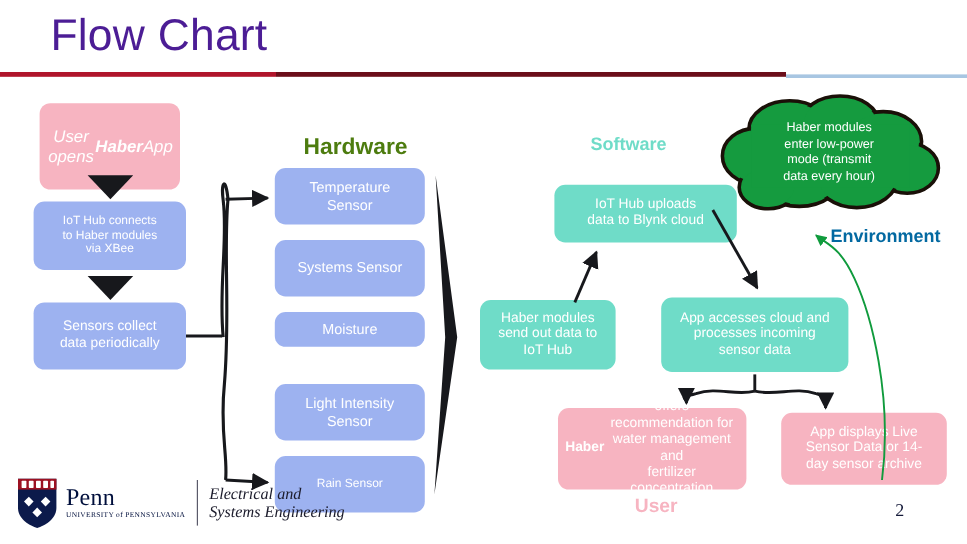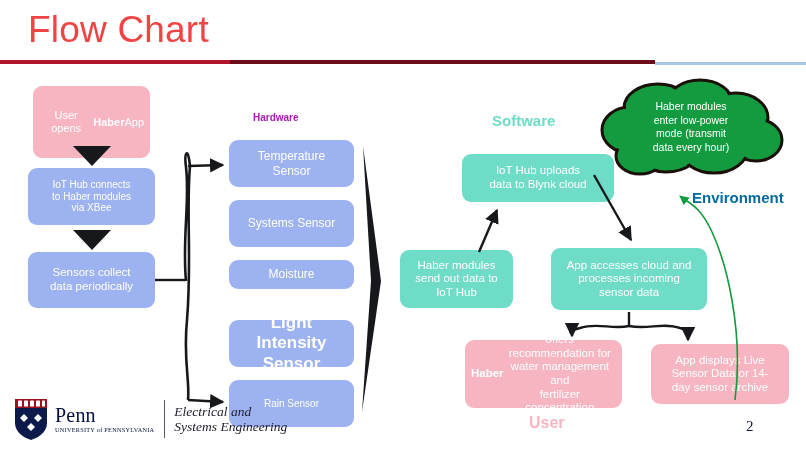--- a/index.html
+++ b/index.html
@@ -12,25 +12,25 @@
     width: 806px;
     height: 453px;
     background: #ffffff;
     overflow: hidden;
     font-family: "Liberation Sans", sans-serif;
   }
 
   
   #title {
     position: absolute;
-    left: 28px;
+    left: 42px;
     top: 9px;
     font-size: 37px;
     font-weight: 400;
-    color: #ef4444;
+    color: #4c1d95;
     letter-spacing: 0.2px;
     white-space: nowrap;
   }
 
   
   .rule {
     position: absolute;
     height: 4px;
   }
   #rule-red    { left: 0px;   top: 60px; width: 230px; background: #B0152B; }
@@ -53,21 +53,21 @@
   .pink { background: #F7B4C1; }
   .blue { background: #9DB2F0; }
   .teal { background: #6FDCC8; }
 
   
   .caption {
     position: absolute;
     font-weight: bold;
     white-space: nowrap;
   }
-  #cap-hardware { color: #a21caf; font-size: 10px; left: 253px; top: 112px; }
+  #cap-hardware { color: #4d7c0f; font-size: 19px; left: 253px; top: 112px; }
   #cap-software { color: #6FDCC8; font-size: 15px; left: 492px; top: 112px; }
   #cap-user     { color: #F7B4C1; font-size: 16px; left: 529px; top: 414px; }
   #cap-environment { color: #0369a1; font-size: 15px; left: 692px; top: 189px; }
 
   
   #cloud-wrap {
     position: absolute;
     left: 596px;
     top: 78px;
     width: 192px;
@@ -146,28 +146,28 @@
 
   <div class="rule" id="rule-red"></div>
   <div class="rule" id="rule-maroon"></div>
   <div class="rule" id="rule-blue"></div>
 
   <div class="caption" id="cap-hardware">Hardware</div>
   <div class="caption" id="cap-software">Software</div>
   <div class="caption" id="cap-user">User</div>
   <div class="caption" id="cap-environment">Environment</div>
 
-  <div class="node pink" style="left:33px; top:86px; width:117px; height:72px; font-size:11px;">User opens<br><b>Haber</b> App</div>
+  <div class="node pink" style="left:33px; top:86px; width:117px; height:72px; font-size:14px;font-style:italic;">User opens<br><b>Haber</b> App</div>
   <div class="node blue" style="left:28px; top:168px; width:127px; height:57px; font-size:10px;">IoT Hub connects<br>to Haber modules<br>via XBee</div>
   <div class="node blue" style="left:28px; top:252px; width:127px; height:56px; font-size:11.5px;">Sensors collect<br>data periodically</div>
 
   <div class="node blue" style="left:229px; top:140px; width:125px; height:47px; font-size:12px;">Temperature<br>Sensor</div>
   <div class="node blue" style="left:229px; top:200px; width:125px; height:47px; font-size:12px;">Systems Sensor</div>
   <div class="node blue" style="left:229px; top:260px; width:125px; height:29px; font-size:12px;">Moisture</div>
-  <div class="node blue" style="left:229px; top:320px; width:125px; height:47px; font-size:17px;font-weight:bold;">Light Intensity<br>Sensor</div>
+  <div class="node blue" style="left:229px; top:320px; width:125px; height:47px; font-size:12px;">Light Intensity<br>Sensor</div>
   <div class="node blue" style="left:229px; top:380px; width:125px; height:47px; font-size:10px;">Rain Sensor</div>
 
   <div class="node teal" style="left:400px; top:250px; width:113px; height:58px; font-size:11.5px;">Haber modules<br>send out data to<br>IoT Hub</div>
   <div class="node teal" style="left:462px; top:154px; width:152px; height:48px; font-size:11.5px;">IoT Hub uploads<br>data to Blynk cloud</div>
   <div class="node teal" style="left:551px; top:248px; width:156px; height:62px; font-size:11.5px;">App accesses cloud and<br>processes incoming<br>sensor data</div>
 
   <div class="node pink" style="left:465px; top:340px; width:157px; height:68px; font-size:11.5px;"><b>Haber</b> offers<br>recommendation for<br>water management and<br>fertilizer concentration</div>
   <div class="node pink" style="left:651px; top:344px; width:138px; height:60px; font-size:11.5px;">App displays Live<br>Sensor Data or 14-<br>day sensor archive</div>
 
   <div id="cloud-wrap">

